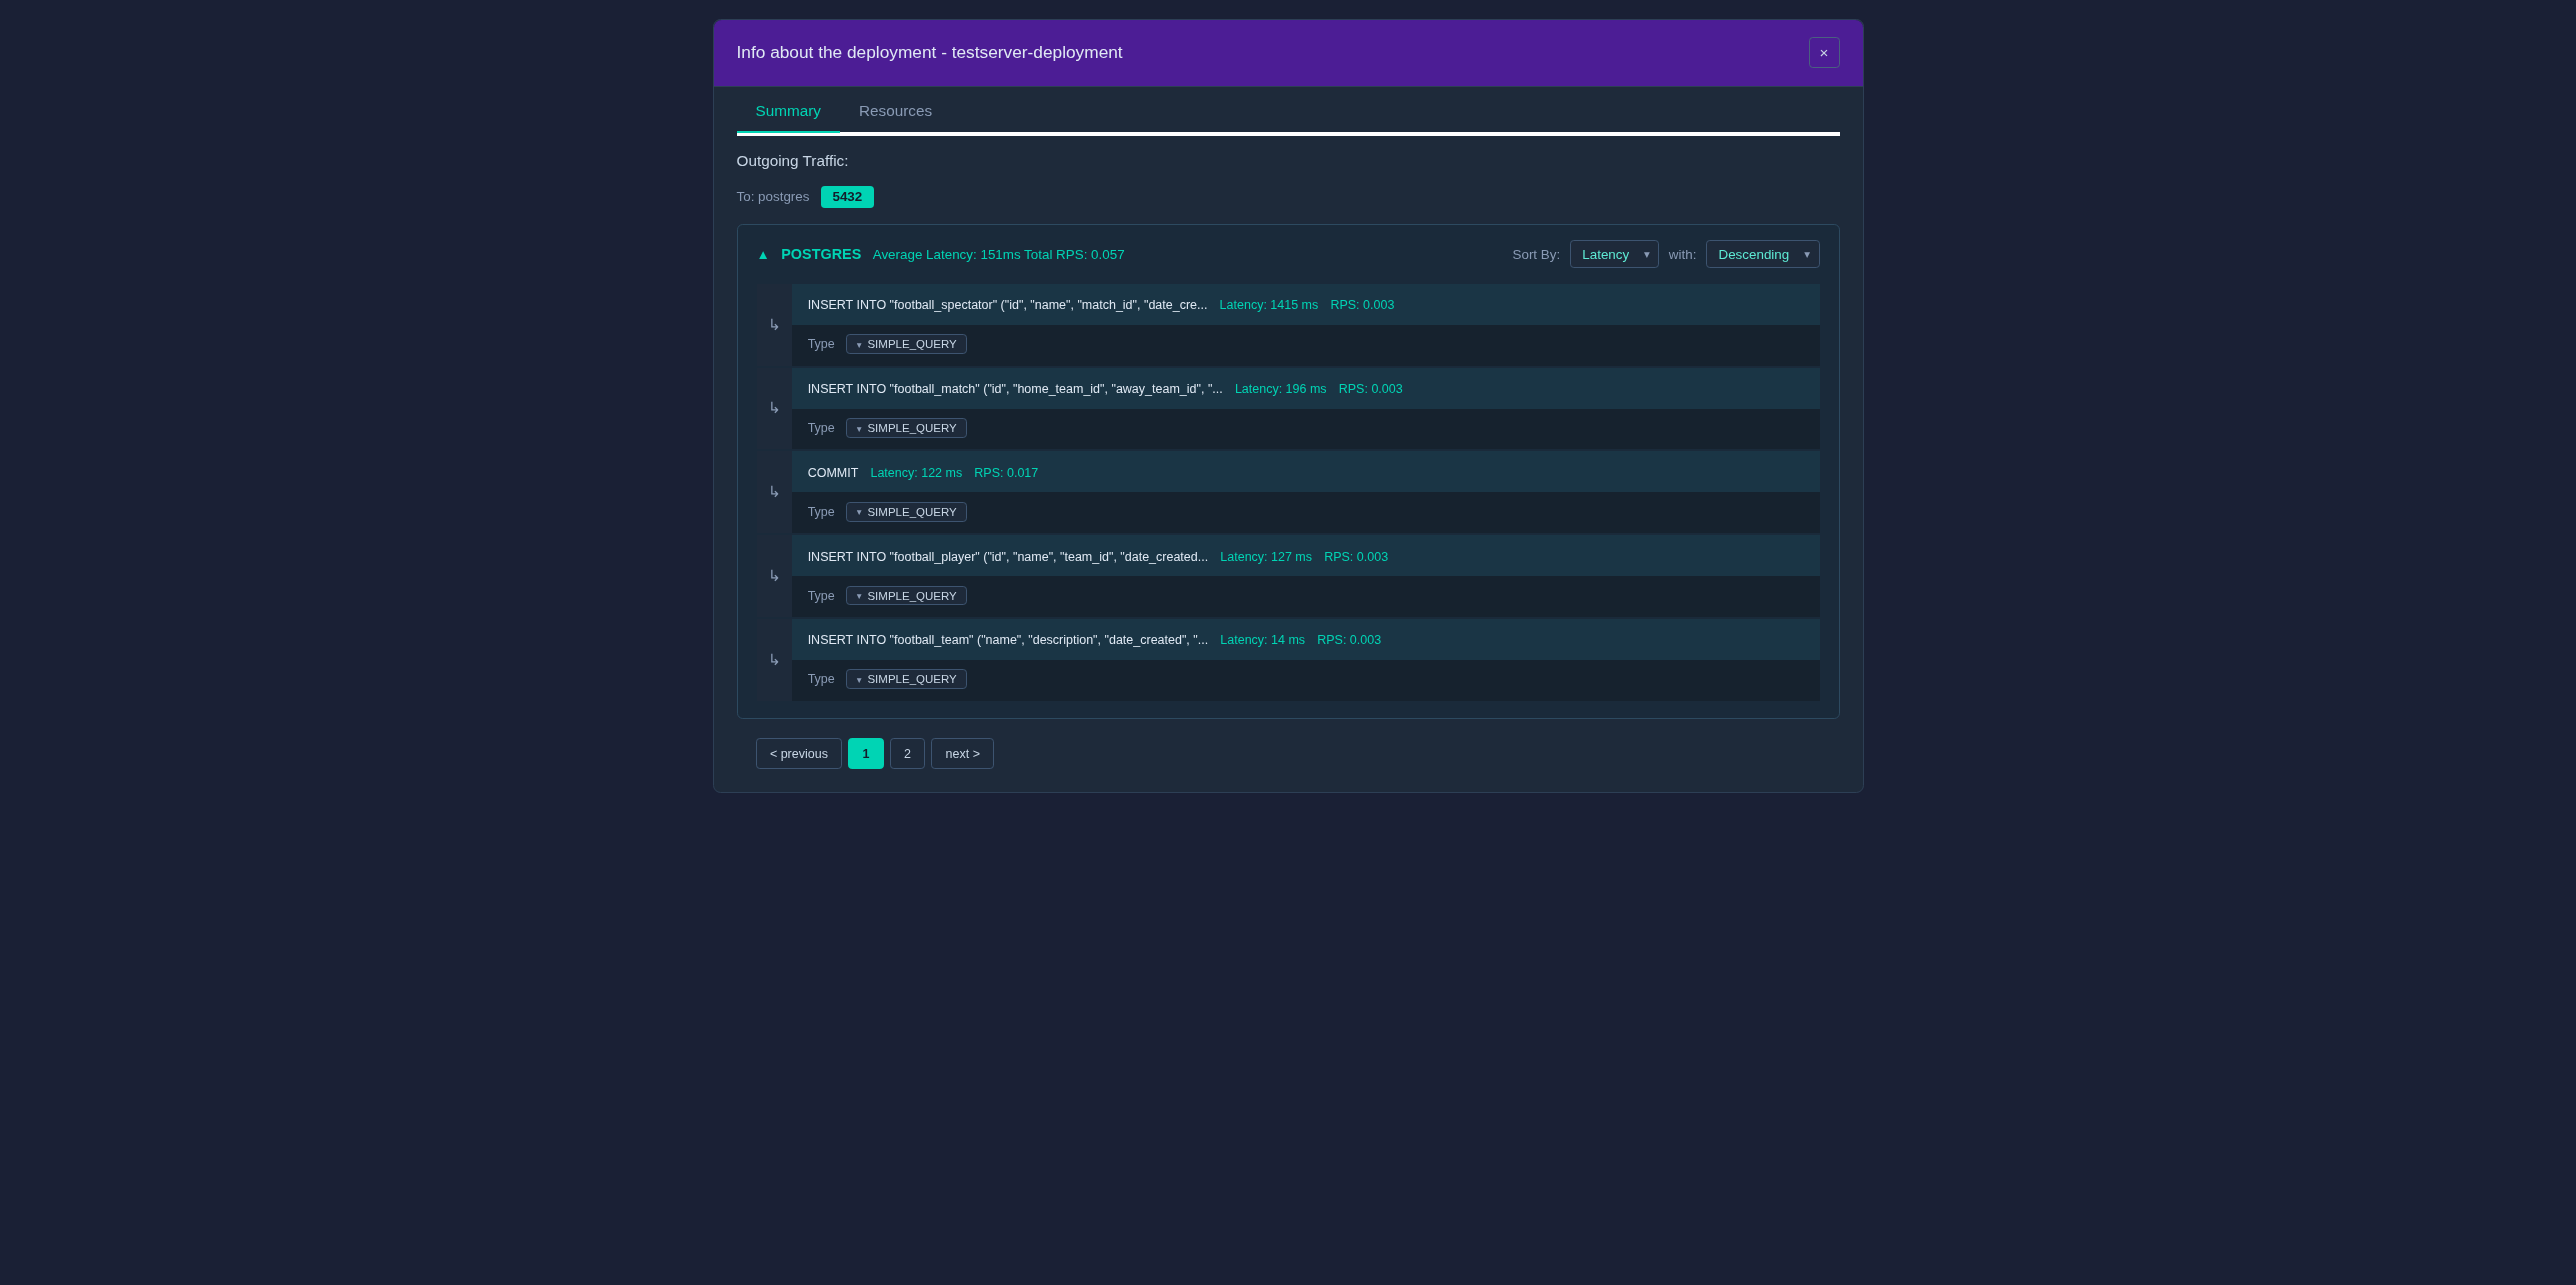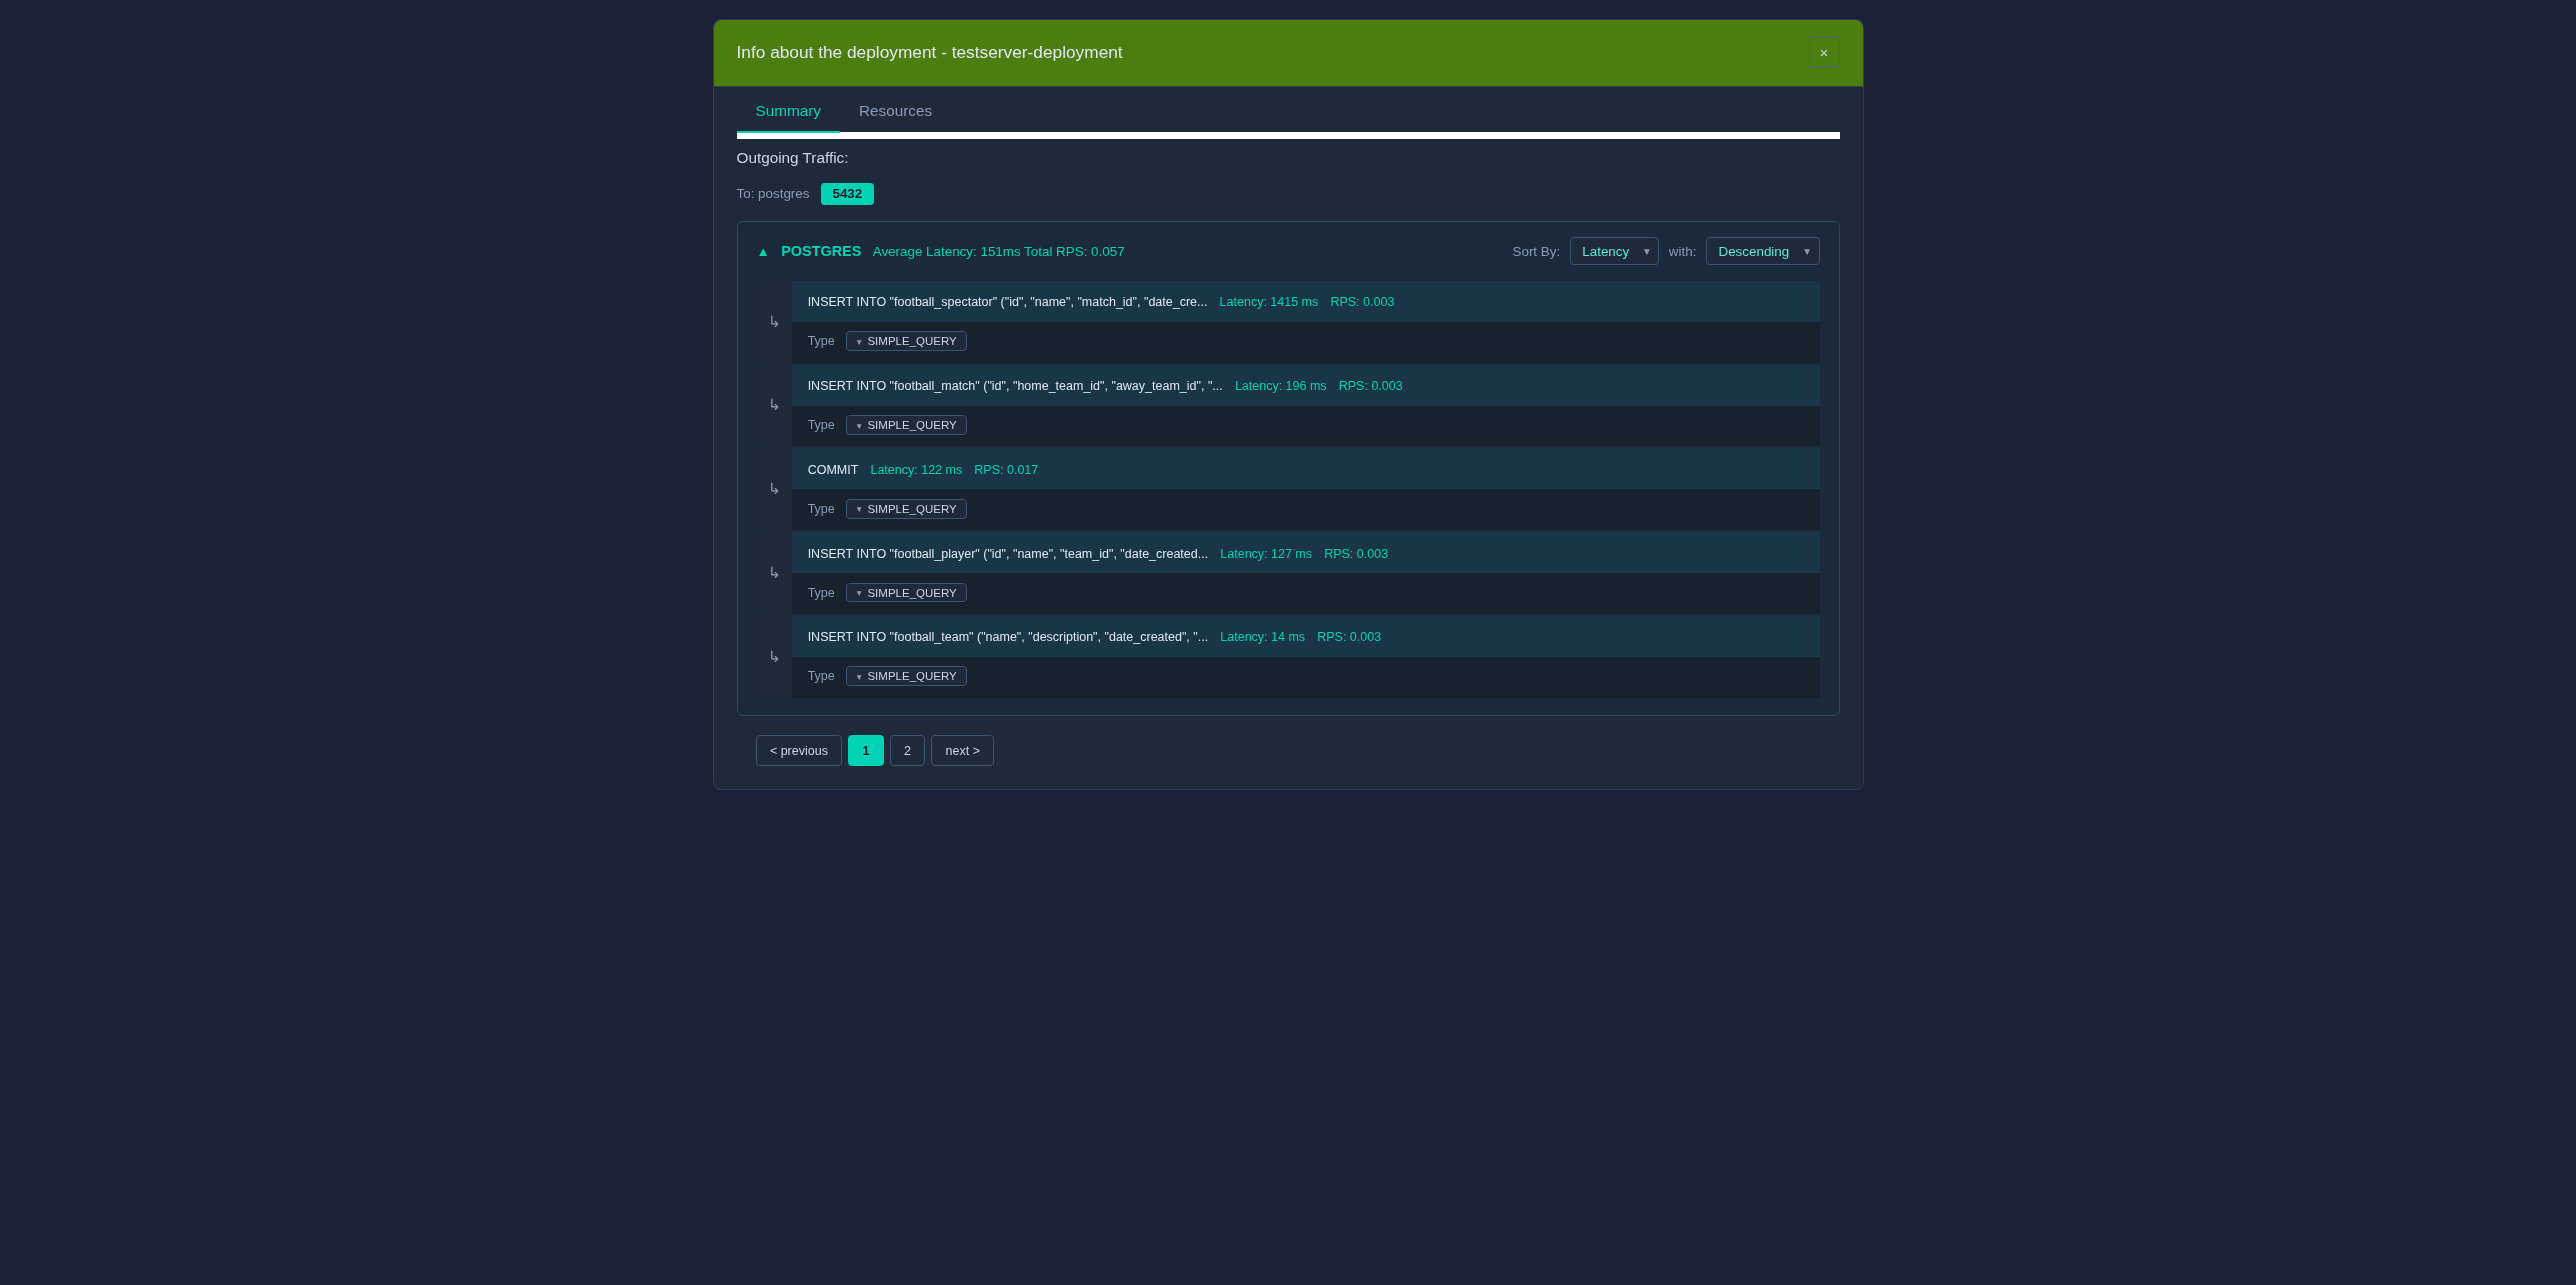--- a/index.html
+++ b/index.html
@@ -15,21 +15,21 @@
     }
     .modal {
       background: #1e2a3a;
       border: 1px solid #2d3f55;
       border-radius: 7.7px;
       width: 1151px;
       max-width: 100%;
       position: relative;
     }
     .modal-header {
-      background: #4d7c0f;
+      background: #4c1d95;
       padding: 17.3px 23px;
       display: flex;
       align-items: center;
       justify-content: space-between;
       border-radius: 7.7px 7.7px 0 0;
       border-bottom: 1px solid #2d3f55;
     }
     .modal-title {
       color: #e0e9f4;
       font-size: 17.3px;
@@ -46,22 +46,22 @@
       font-size: 15.3px;
       display: flex;
       align-items: center;
       justify-content: center;
     }
     .modal-body {
       padding: 0 23px 23px;
     }
     .tabs {
       display: flex;
-      border-bottom: 7px solid #ffffff;
-      margin-bottom: 10px;
+      border-bottom: 4px solid #ffffff;
+      margin-bottom: 16px;
       text-align: center;
     }
     .tab {
       padding: 15.3px 19px 11.5px;
       cursor: pointer;
       font-size: 15.3px;
       color: #8a9bb5;
       border-bottom: 2.9px solid transparent;
       margin-bottom: -1px;
     }

